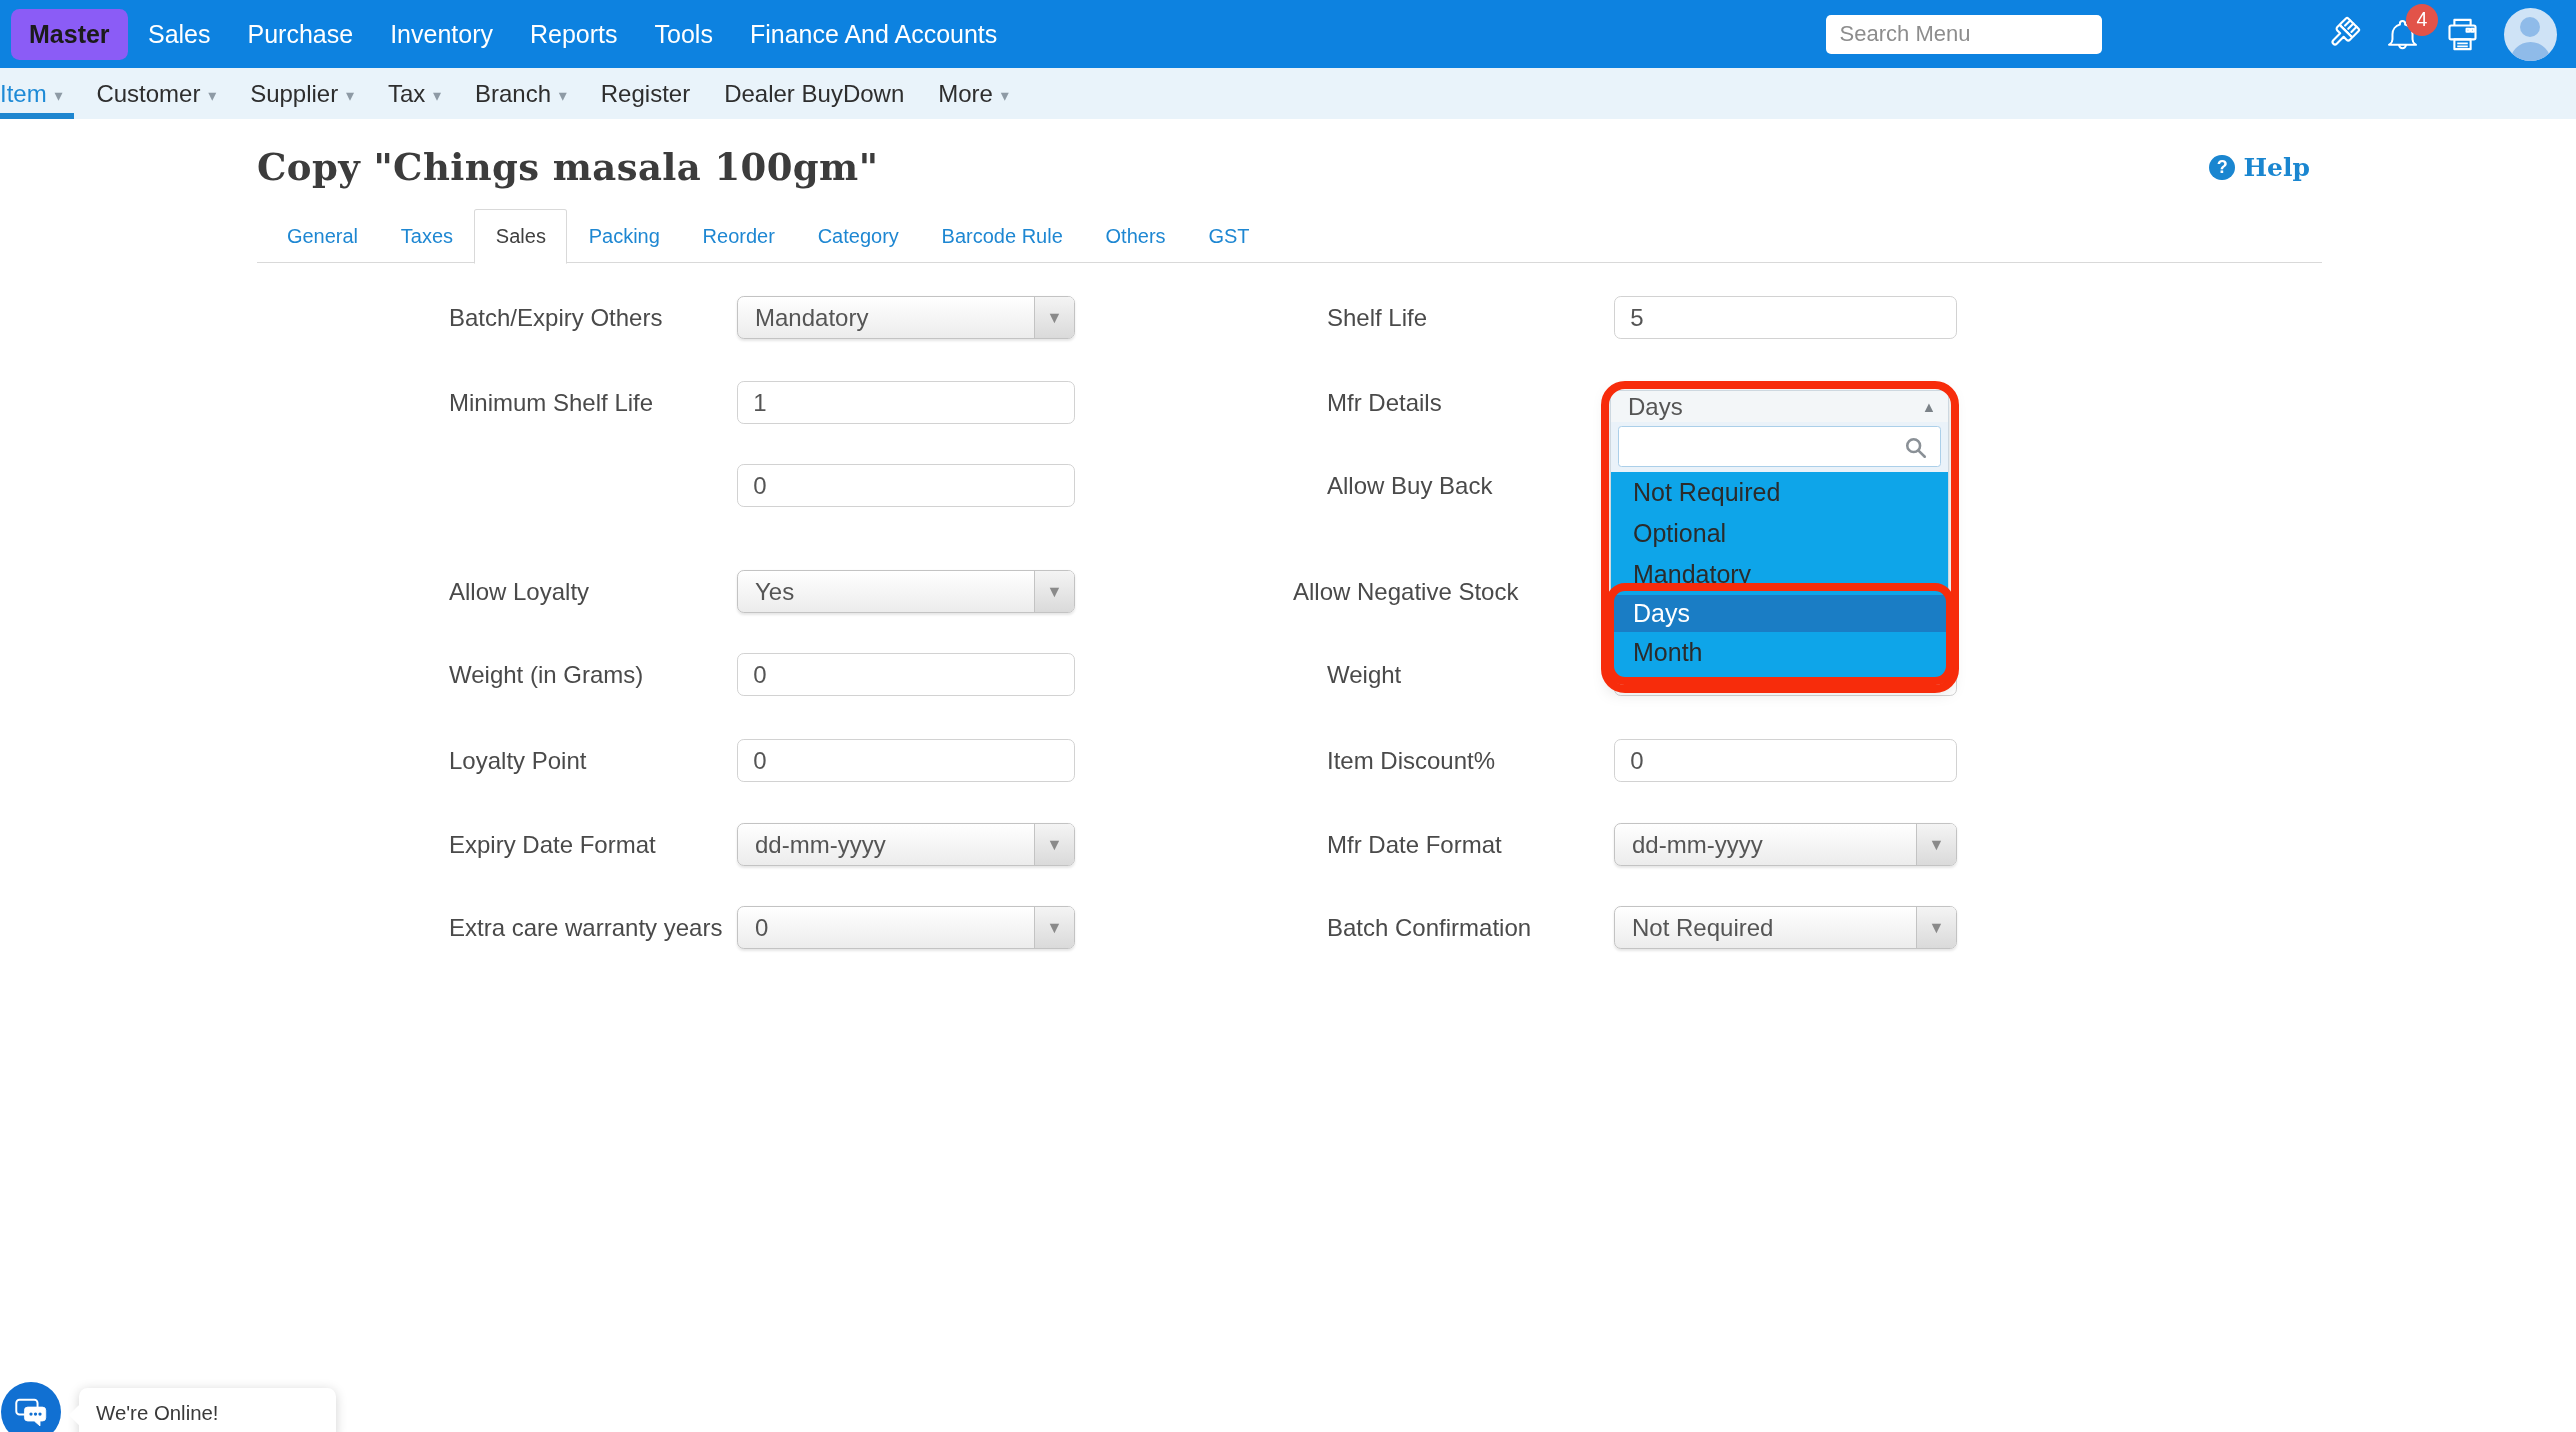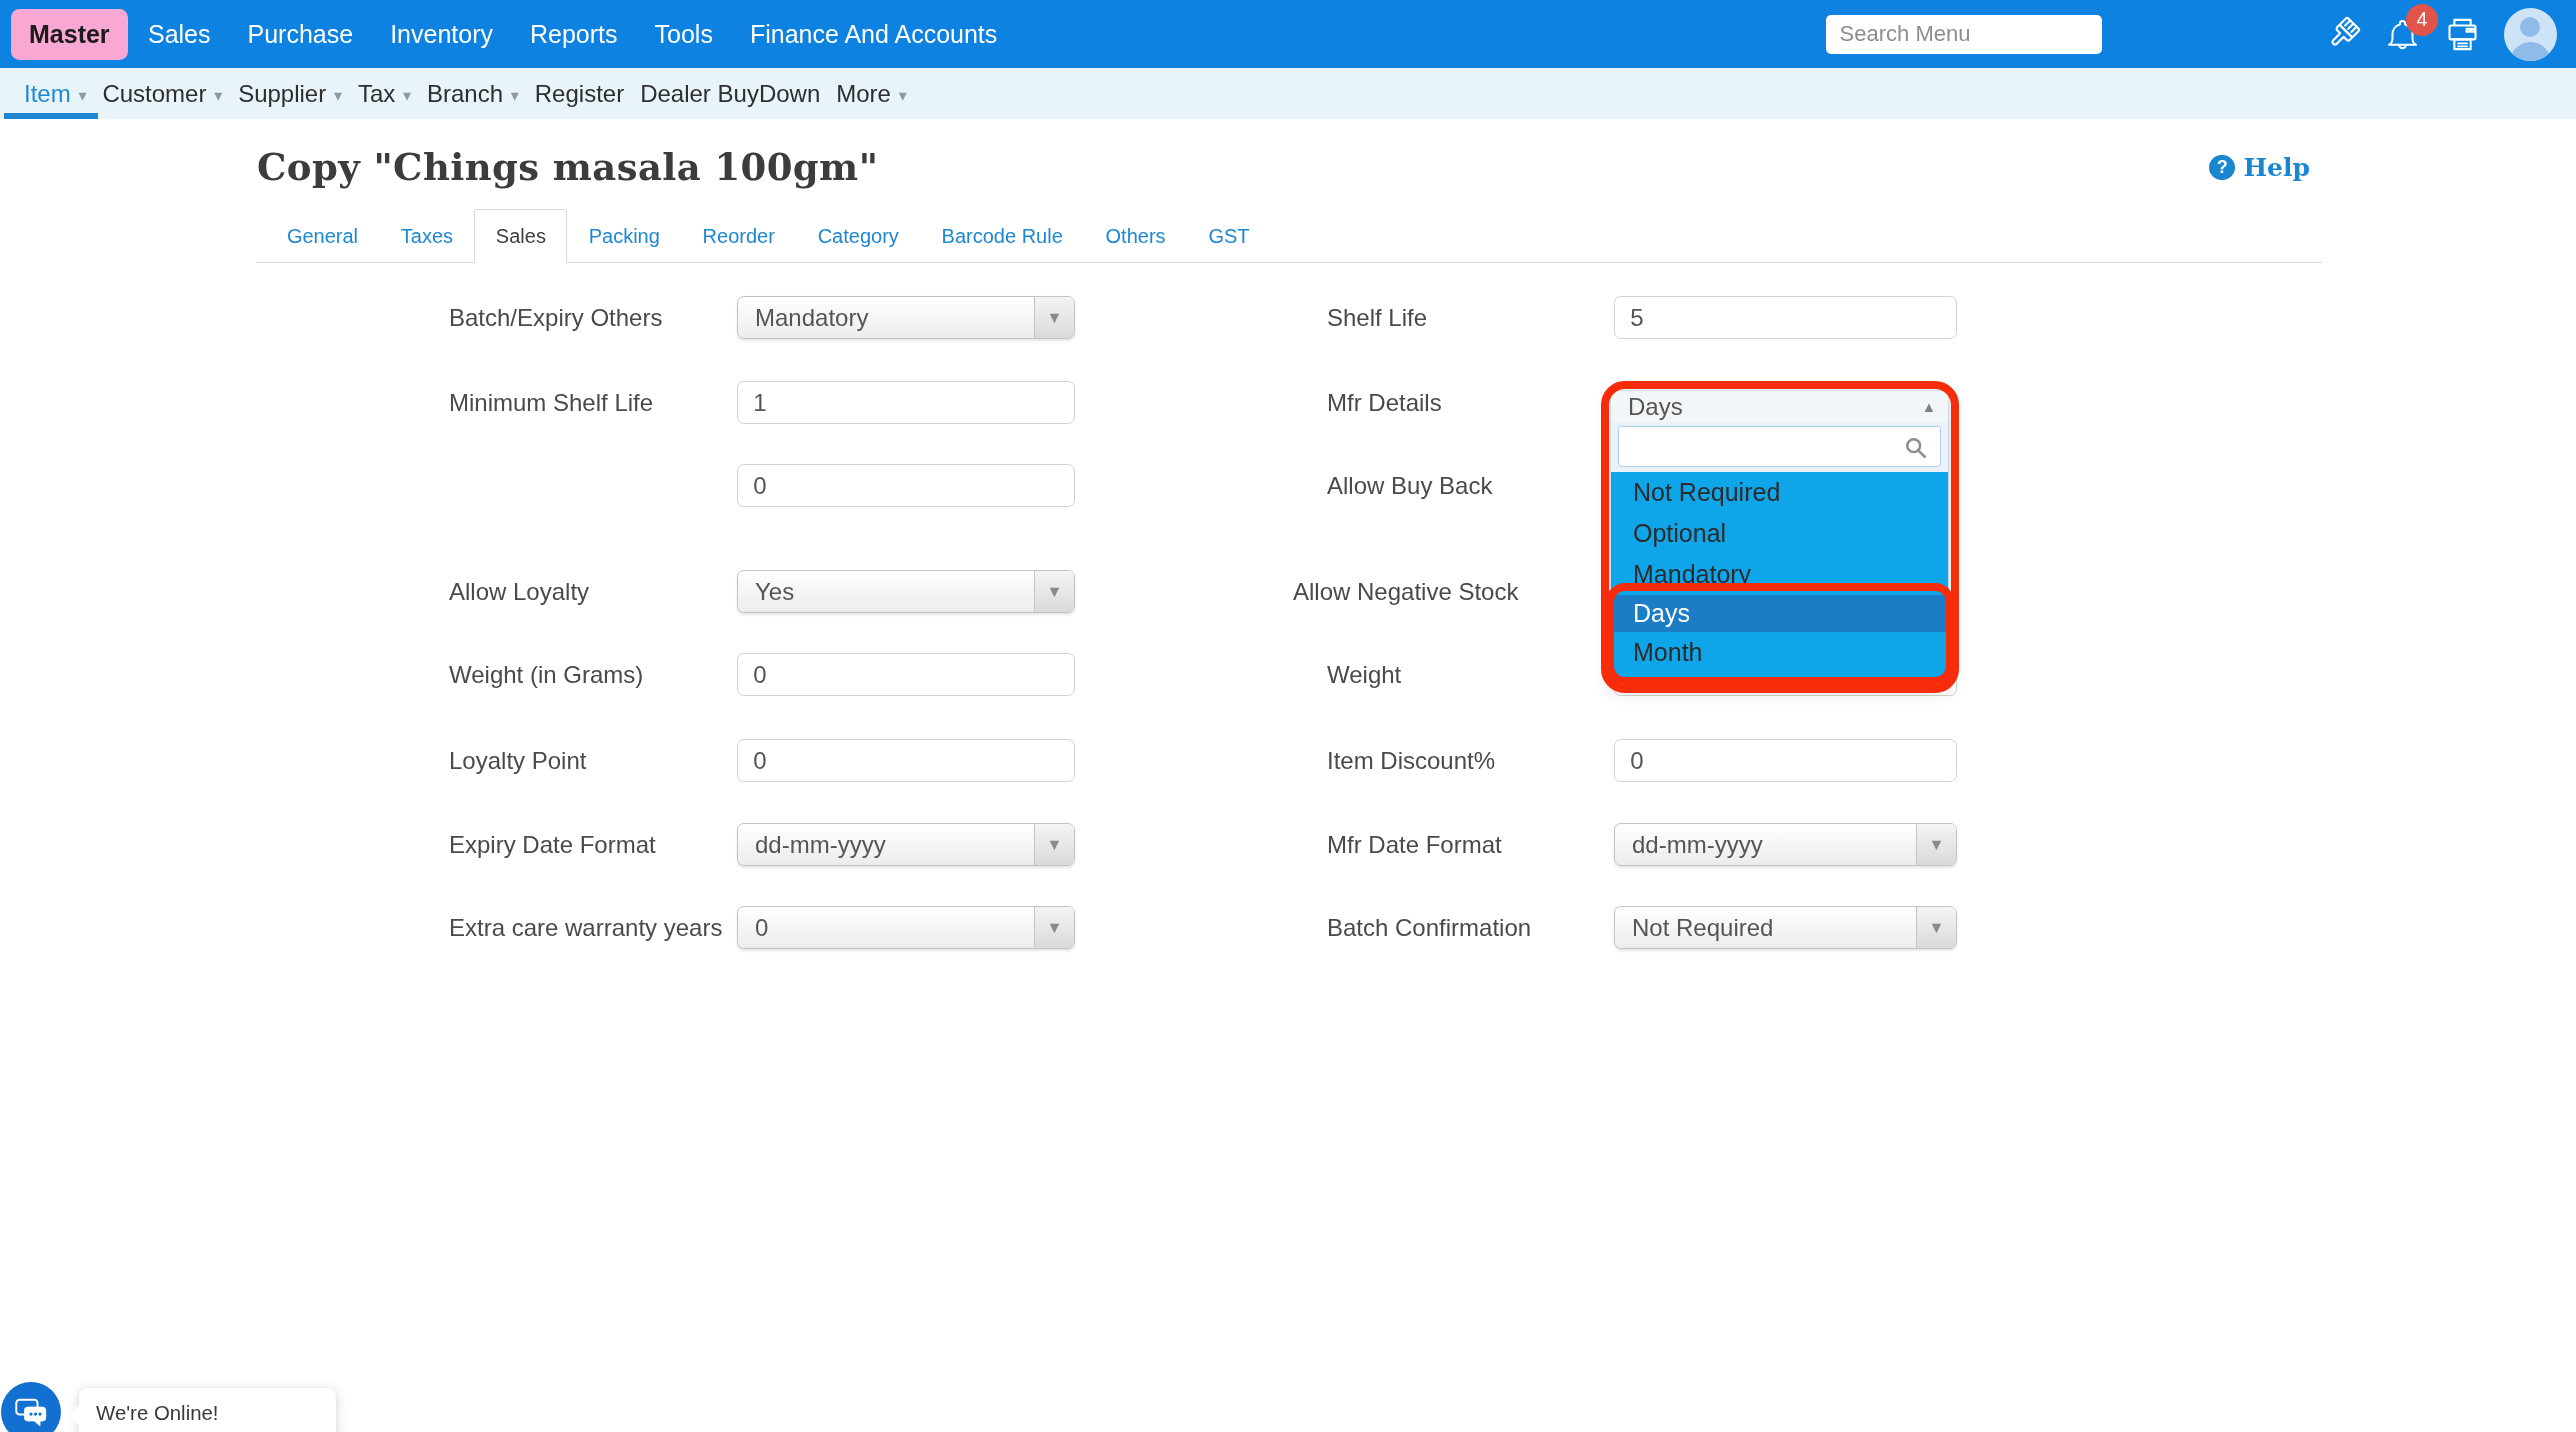--- a/index.html
+++ b/index.html
@@ -3,39 +3,39 @@
 <meta charset="utf-8">
 <style>
   html,body{margin:0;padding:0}
   body{width:2576px;height:1433px;position:relative;overflow:hidden;background:#fff;
        font-family:"Liberation Sans",sans-serif;-webkit-font-smoothing:antialiased}
   .page{position:absolute;inset:0}
 
   
   .topnav{position:absolute;left:0;top:0;right:0;height:68px;background:#0d82e0;
           display:flex;align-items:center;padding:0 19px 0 11px;box-sizing:border-box}
-  .brand-tab{height:51px;background:#f9a8d4;border-radius:8.5px;display:flex;align-items:center;
+  .brand-tab{height:51px;background:#8b5cf6;border-radius:8.5px;display:flex;align-items:center;
              padding:0 18px;color:#1b1b1b;font-size:25px;font-weight:600;margin-right:20.4px;cursor:pointer}
   .tn-items{display:flex;gap:37px;color:#fff;font-size:25px;font-weight:500}
   .tn-item{cursor:pointer;white-space:nowrap}
   .menu-search{margin-left:auto;margin-right:221px;width:276px;height:39px;border:none;border-radius:5.1px;
                font-size:22px;padding:0 13.6px;color:#0369a1;box-sizing:border-box;outline:none}
   .menu-search::placeholder{color:#8d8d8d}
   .tn-icons{display:flex;align-items:center;gap:22px}
   .tn-icon{display:flex;cursor:pointer}
   .bell-wrap{position:relative}
   .badge{position:absolute;top:-12px;right:-17px;min-width:32px;height:32px;border-radius:16px;
          background:#e25349;color:#fff;font-size:19.6px;display:flex;align-items:center;justify-content:center}
   .avatar{width:53px;height:53px;border-radius:50%;background:#cfe3f6;position:relative;overflow:hidden;cursor:pointer}
   .avatar .head{position:absolute;left:16px;top:9.4px;width:20.4px;height:20.4px;border-radius:50%;background:#8fbbe9}
   .avatar .torso{position:absolute;left:6px;top:34px;width:41px;height:25.6px;border-radius:20.4px 20.4px 0 0;background:#8fbbe9}
 
   
   .subnav{position:absolute;left:0;top:68px;right:0;height:51px;background:#e9f3fa;display:flex;
-          align-items:center;padding-left:24px;gap:16px;font-size:24px;color:#2e2e2e;font-weight:500}
+          align-items:center;gap:34px;font-size:24px;color:#2e2e2e;font-weight:500}
   .sn-item{position:relative;height:100%;display:flex;align-items:center;gap:7.7px;cursor:pointer;white-space:nowrap}
   .sn-caret{font-size:16px;color:#8e9aa5;margin-top:4.3px}
   .sn-item.active{color:#1e8ad6}
   .sn-item.active::after{content:"";position:absolute;left:-19.6px;right:-12px;bottom:0;height:6px;background:#1e86d0}
 
   
   .ph-title{position:absolute;left:257px;top:145px;font-family:"DejaVu Serif",serif;
             font-size:37px;font-weight:700;color:#3c3c3c;letter-spacing:0.4px}
   .help{position:absolute;right:266px;top:153px;display:flex;align-items:center;gap:8.5px;color:#1a86d0;
         font-family:"DejaVu Serif",serif;font-size:25px;font-weight:700;cursor:pointer;text-decoration:none}

